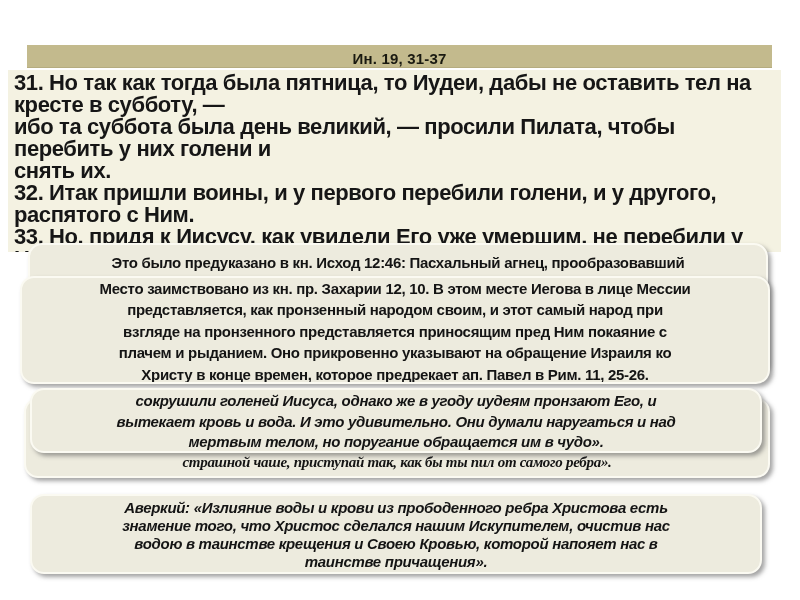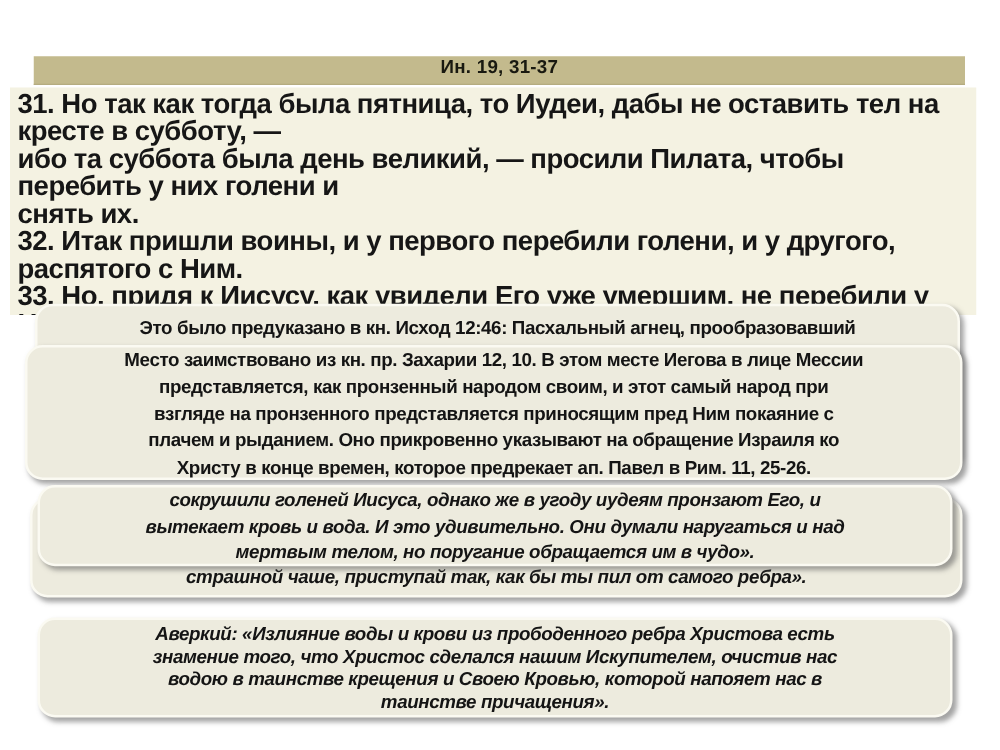--- a/index.html
+++ b/index.html
@@ -13,21 +13,21 @@
     color: #1a1a1a;
   }
 
   
   .title-bar {
     position: absolute;
     left: 27px; top: 45px;
     width: 745px; height: 22px;
     background: #c3ba8d;
     border-bottom: 1px solid #b5ac80;
-    display: flex; align-items: flex-start; justify-content: center;
+    display: flex; align-items: flex-end; justify-content: center;
     font-size: 15px; font-weight: bold; color: #191910;
     letter-spacing: 0.2px;
   }
 
   
   .verses-block {
     position: absolute;
     left: 8px; top: 70px;
     width: 773px; height: 182px;
     background: #f4f2e2;
@@ -65,21 +65,21 @@
   }
   .box-exodus      { left: 28px; top: 243px; width: 740px; height: 132px; z-index: 1; padding-top: 7px; }
   .box-exodus .note-text { line-height: 22px; }
   .box-zechariah   { left: 20px; top: 276px; width: 750px; height: 108px; z-index: 2; padding-top: 0; }
   .box-zechariah .note-text { line-height: 21.4px; }
   .box-chrysostom-hidden {
     left: 24px; top: 398px; width: 746px; height: 80px; z-index: 3;
     display: flex; align-items: flex-end; justify-content: center;
     padding-bottom: 4px; font-style: italic;
   }
-  .box-chrysostom-hidden .note-text { line-height: 20px; }
+  .box-chrysostom-hidden .note-text { line-height: 20px; font-family: Liberation Serif, serif; }
   .box-chrysostom  { left: 30px; top: 388px; width: 732px; height: 65px; z-index: 4; padding-top: 1px; font-style: italic; }
   .box-chrysostom .note-text { line-height: 20.5px; }
   .box-averky      { left: 30px; top: 494px; width: 732px; height: 80px; z-index: 1; padding-top: 3px; font-style: italic; }
   .box-averky .note-text { line-height: 18px; font-style: italic; }
 </style>
 </head>
 <body>
 
 <div class="slide">
 

